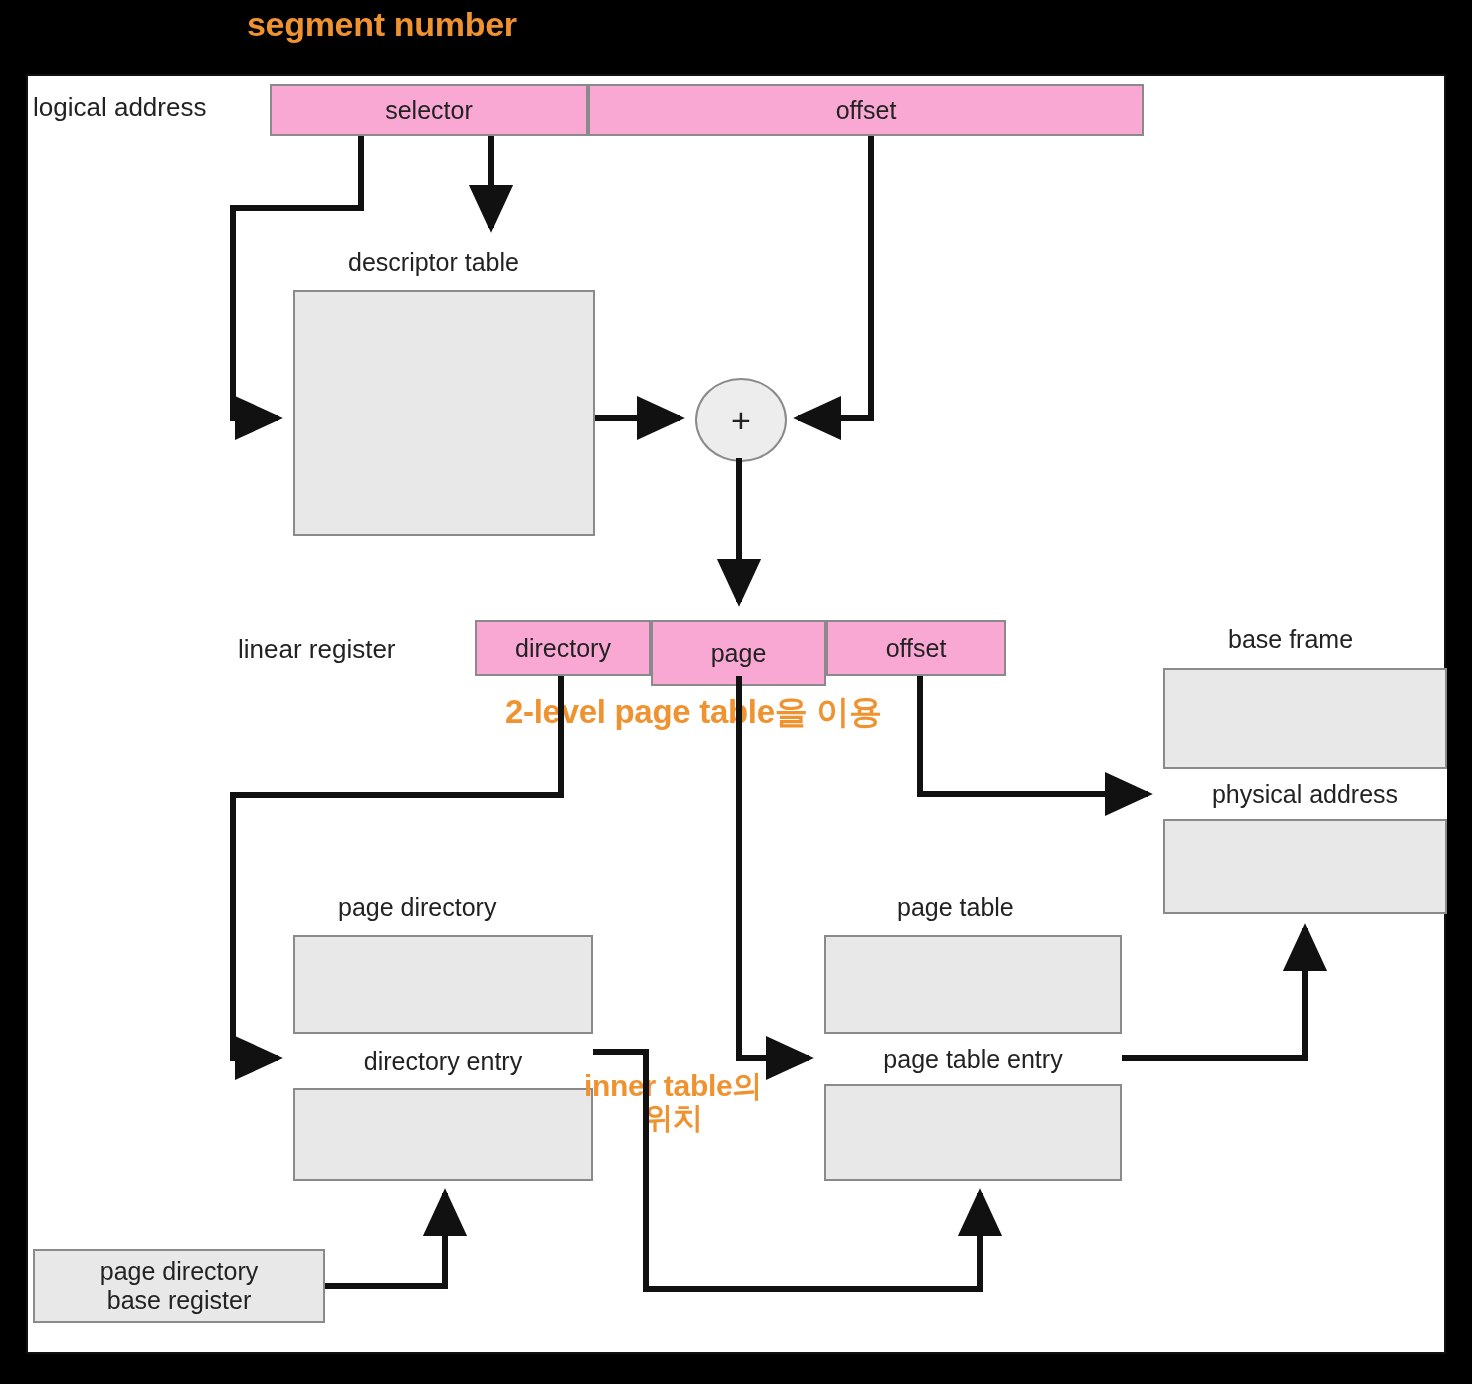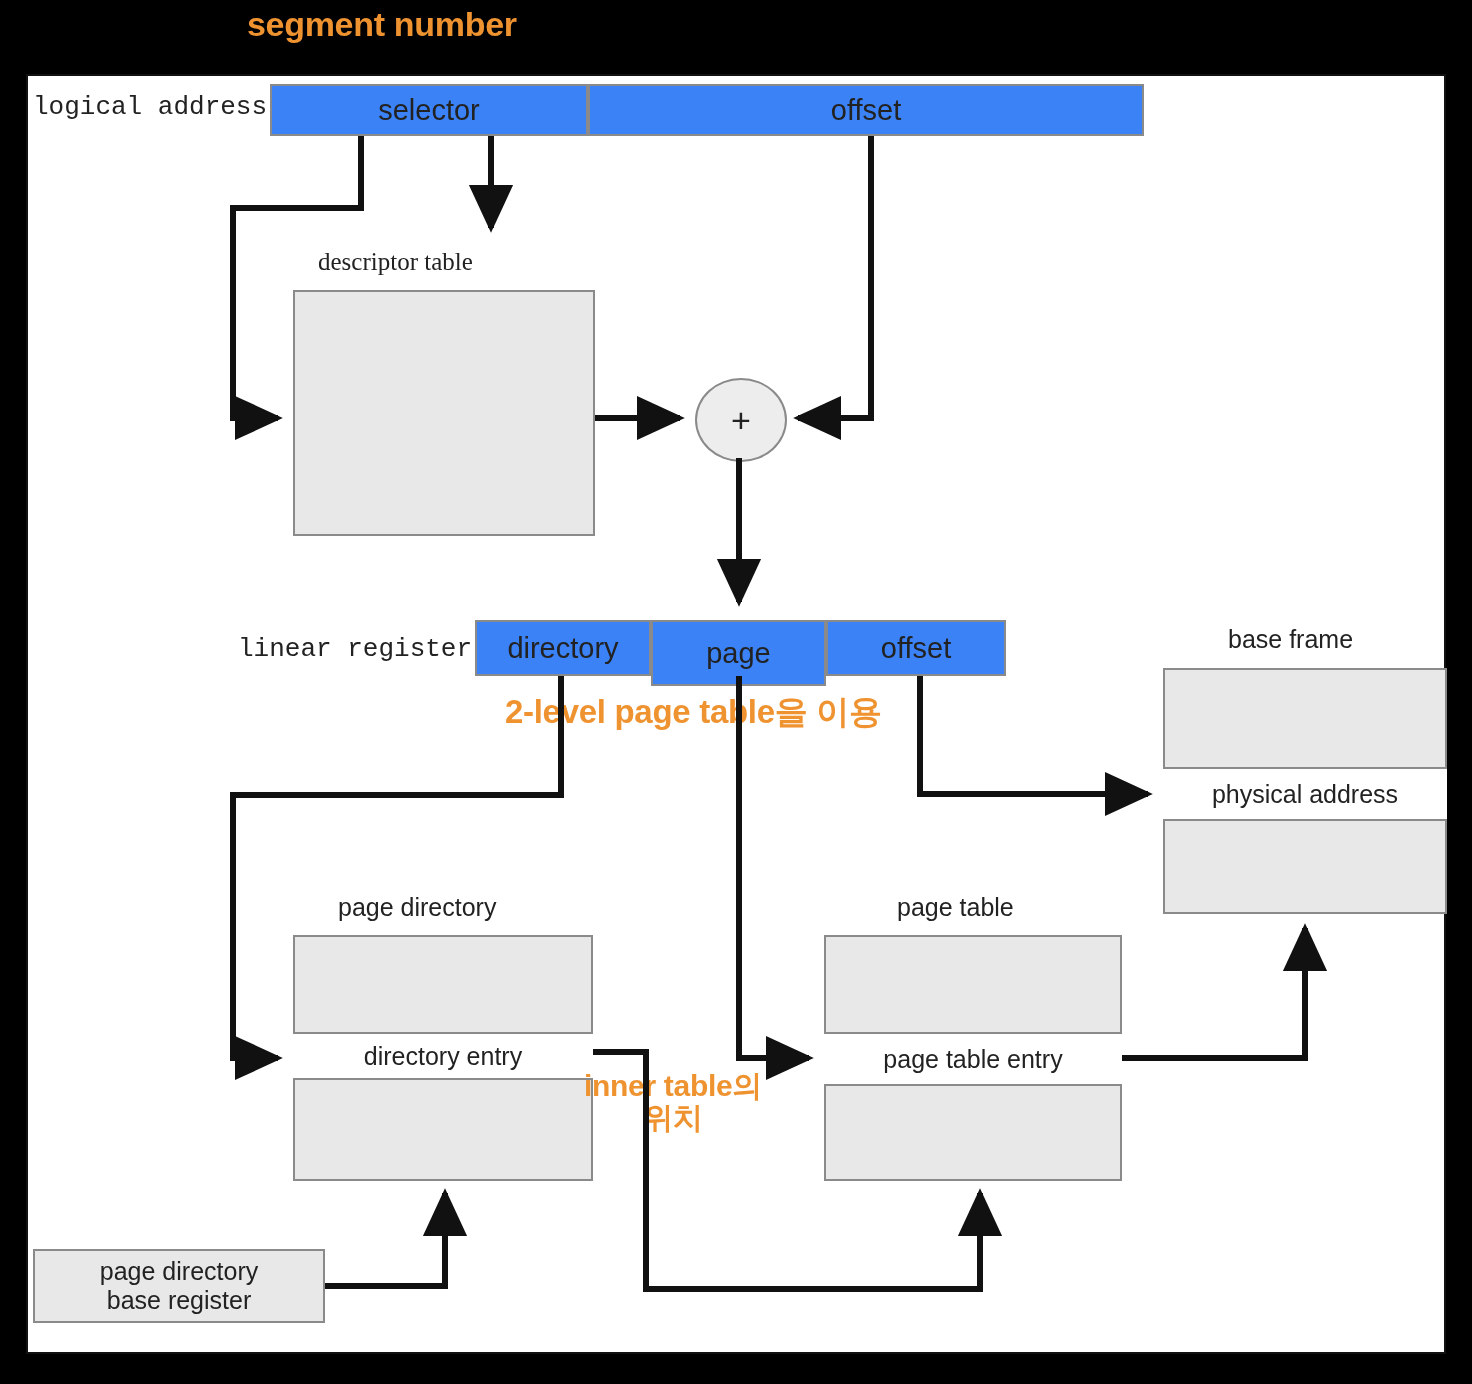--- a/index.html
+++ b/index.html
@@ -21,24 +21,24 @@
   #annoInner{left:553px;top:1070px;font-size:30px;text-align:center;width:240px;}
 
   
   .box{position:absolute;box-sizing:border-box;border:2px solid #8a8a8a;
        background:#e8e8e8;}
   .cell{position:absolute;box-sizing:border-box;border-top:2px solid #8a8a8a;
         border-bottom:2px solid #8a8a8a;background:#fff;
         display:flex;align-items:center;justify-content:center;
         font-size:25px;color:#222;}
   .seg{position:absolute;box-sizing:border-box;border:2px solid #8a8a8a;
-       background:#3b82f6;display:flex;align-items:center;justify-content:center;
-       font-size:29px;color:#222;}
+       background:#f9a8d4;display:flex;align-items:center;justify-content:center;
+       font-size:25px;color:#222;}
   .caption{position:absolute;font-size:25px;color:#222;white-space:nowrap;}
-  .plain{position:absolute;font-size:26px;color:#222;white-space:nowrap;font-family:Liberation Mono, monospace;}
+  .plain{position:absolute;font-size:26px;color:#222;white-space:nowrap;}
 
   #plus{position:absolute;left:695px;top:378px;width:88px;height:80px;
         border:2px solid #8a8a8a;border-radius:50%;background:#ededed;
         display:flex;align-items:center;justify-content:center;
         font-size:34px;color:#222;}
 
   #pdbr{position:absolute;left:33px;top:1249px;width:292px;height:74px;
         box-sizing:border-box;border:2px solid #8a8a8a;background:#e8e8e8;
         display:flex;flex-direction:column;align-items:center;
         justify-content:center;font-size:25px;color:#222;line-height:1.18;}
@@ -55,40 +55,40 @@
 
   <div id="frame">
     <div id="frameInner"></div>
   </div>
 
   <div class="plain" style="left:33px;top:92px;">logical address</div>
 
   <div class="seg" style="left:270px;top:84px;width:318px;height:52px;">selector</div>
   <div class="seg" style="left:588px;top:84px;width:556px;height:52px;">offset</div>
 
-  <div class="caption" style="left:318px;top:248px;font-family:Liberation Serif, serif;">descriptor table</div>
+  <div class="caption" style="left:348px;top:248px;">descriptor table</div>
   <div class="box" style="left:293px;top:290px;width:302px;height:246px;"></div>
 
   <div id="plus">+</div>
 
   <div class="plain" style="left:238px;top:634px;">linear register</div>
 
   <div class="seg" style="left:475px;top:620px;width:176px;height:56px;">directory</div>
   <div class="seg" style="left:651px;top:620px;width:175px;height:66px;">page</div>
   <div class="seg" style="left:826px;top:620px;width:180px;height:56px;">offset</div>
 
   <div class="anno" id="annoTwoLevel">2-level page table을 이용</div>
 
   <div class="caption" style="left:1228px;top:625px;">base frame</div>
   <div class="box" style="left:1163px;top:668px;width:284px;height:246px;"></div>
   <div class="cell" style="left:1163px;top:767px;width:284px;height:54px;">physical address</div>
 
   <div class="caption" style="left:338px;top:893px;">page directory</div>
   <div class="box" style="left:293px;top:935px;width:300px;height:246px;"></div>
-  <div class="cell" style="left:293px;top:1032px;width:300px;height:48px;">directory entry</div>
+  <div class="cell" style="left:293px;top:1032px;width:300px;height:58px;">directory entry</div>
 
   <div class="anno" id="annoInner">inner table의
 위치</div>
 
   <div class="caption" style="left:897px;top:893px;">page table</div>
   <div class="box" style="left:824px;top:935px;width:298px;height:246px;"></div>
   <div class="cell" style="left:824px;top:1032px;width:298px;height:54px;">page table entry</div>
 
   <div id="pdbr">
     <span>page directory</span>

